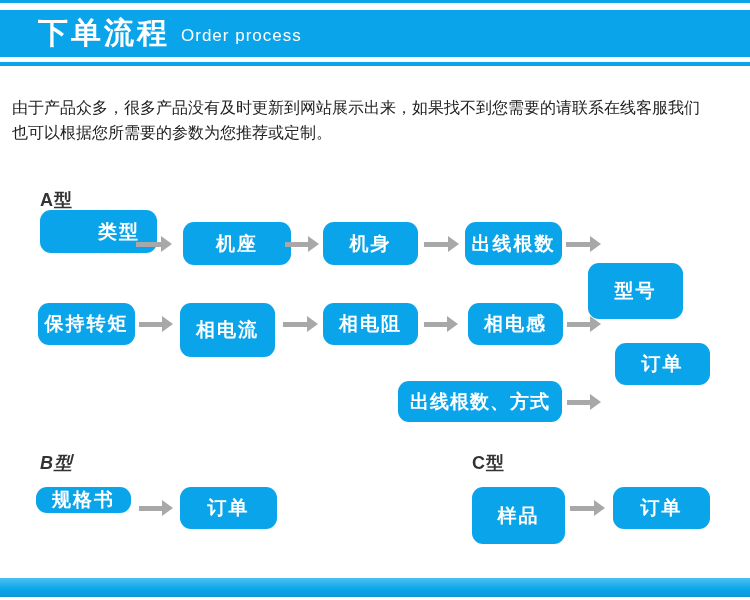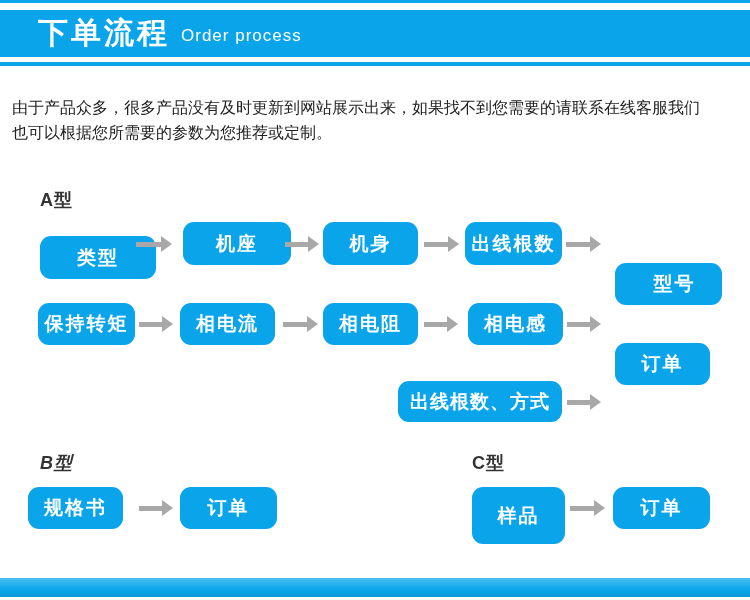--- a/index.html
+++ b/index.html
@@ -59,21 +59,21 @@
   </div>
   <div class="rule rule-header-bottom"></div>
 
   <div class="intro">
     <div>由于产品众多，很多产品没有及时更新到网站展示出来，如果找不到您需要的请联系在线客服我们</div>
     <div>也可以根据您所需要的参数为您推荐或定制。</div>
   </div>
 
   <div class="section-label" style="left:40px; top:188px;">A型</div>
 
-  <div class="node" style="left:40px; top:236px; width:116px; height:43px;">类型</div>
+  <div class="node" style="left:40px; top:210px; width:76px; height:43px;padding-left:41px;">类型</div>
   <div class="arrow" style="left:136px; top:236px; width:36px;">
       <span class="shaft"></span>
       <span class="head"></span>
     </div>
   <div class="node" style="left:183px; top:222px; width:108px; height:43px;">机座</div>
   <div class="arrow" style="left:285px; top:236px; width:34px;">
       <span class="shaft"></span>
       <span class="head"></span>
     </div>
   <div class="node" style="left:323px; top:222px; width:95px; height:43px;">机身</div>
@@ -85,21 +85,21 @@
   <div class="arrow" style="left:566px; top:236px; width:35px;">
       <span class="shaft"></span>
       <span class="head"></span>
     </div>
 
   <div class="node" style="left:38px; top:303px; width:97px; height:42px;">保持转矩</div>
   <div class="arrow" style="left:139px; top:316px; width:34px;">
       <span class="shaft"></span>
       <span class="head"></span>
     </div>
-  <div class="node" style="left:180px; top:303px; width:95px; height:42px;">相电流</div>
+  <div class="node" style="left:180px; top:303px; width:95px; height:54px;">相电流</div>
   <div class="arrow" style="left:283px; top:316px; width:35px;">
       <span class="shaft"></span>
       <span class="head"></span>
     </div>
   <div class="node" style="left:323px; top:303px; width:95px; height:42px;">相电阻</div>
   <div class="arrow" style="left:424px; top:316px; width:34px;">
       <span class="shaft"></span>
       <span class="head"></span>
     </div>
   <div class="node" style="left:468px; top:303px; width:95px; height:42px;">相电感</div>
@@ -107,25 +107,25 @@
       <span class="shaft"></span>
       <span class="head"></span>
     </div>
 
   <div class="node" style="left:398px; top:381px; width:164px; height:41px; font-size:19px; letter-spacing:1px;">出线根数、方式</div>
   <div class="arrow" style="left:567px; top:394px; width:34px;">
       <span class="shaft"></span>
       <span class="head"></span>
     </div>
 
-  <div class="node" style="left:615px; top:263px; width:95px; height:42px;padding-left:12px;">型号</div>
+  <div class="node" style="left:588px; top:263px; width:95px; height:56px;">型号</div>
   <div class="node" style="left:615px; top:343px; width:95px; height:42px;">订单</div>
 
   <div class="section-label" style="left:40px; top:451px;font-style:italic;">B型</div>
-  <div class="node" style="left:28px; top:487px; width:95px; height:42px;">规格书</div>
+  <div class="node" style="left:36px; top:487px; width:95px; height:26px;">规格书</div>
   <div class="arrow" style="left:139px; top:500px; width:34px;">
       <span class="shaft"></span>
       <span class="head"></span>
     </div>
   <div class="node" style="left:180px; top:487px; width:97px; height:42px;">订单</div>
 
   <div class="section-label" style="left:472px; top:451px;">C型</div>
   <div class="node" style="left:472px; top:487px; width:93px; height:57px;">样品</div>
   <div class="arrow" style="left:570px; top:500px; width:35px;">
       <span class="shaft"></span>

